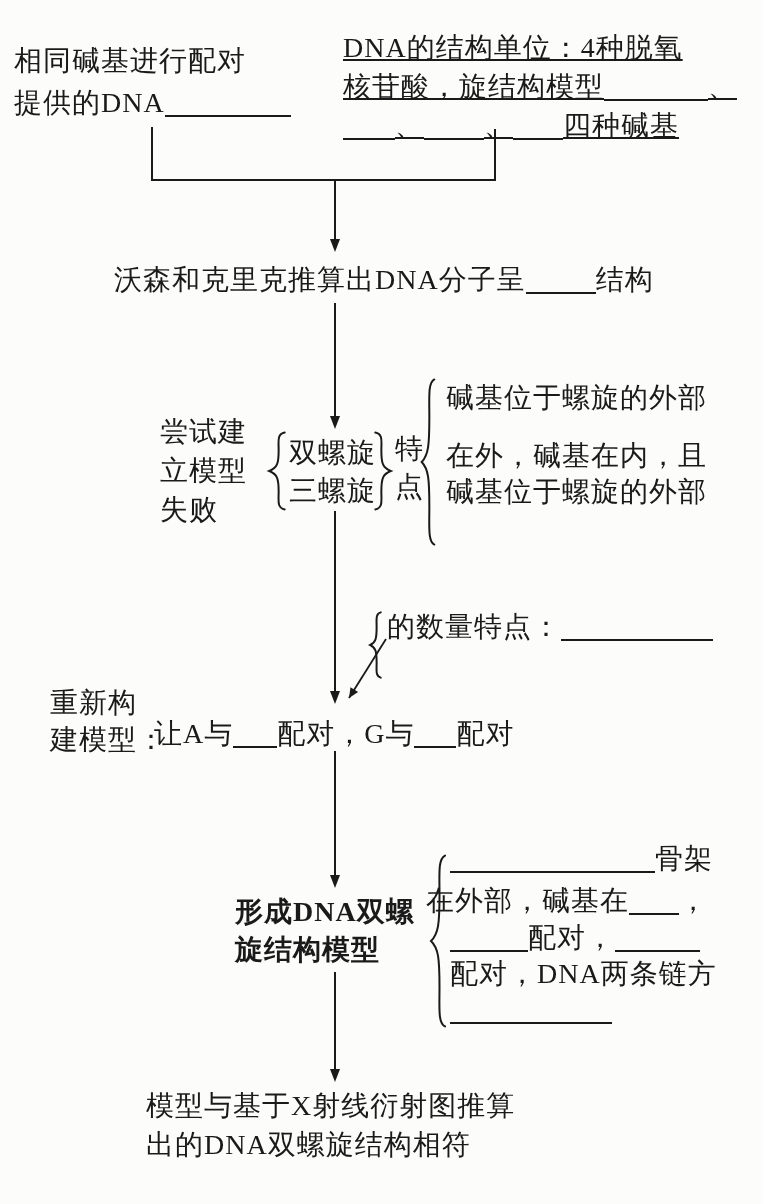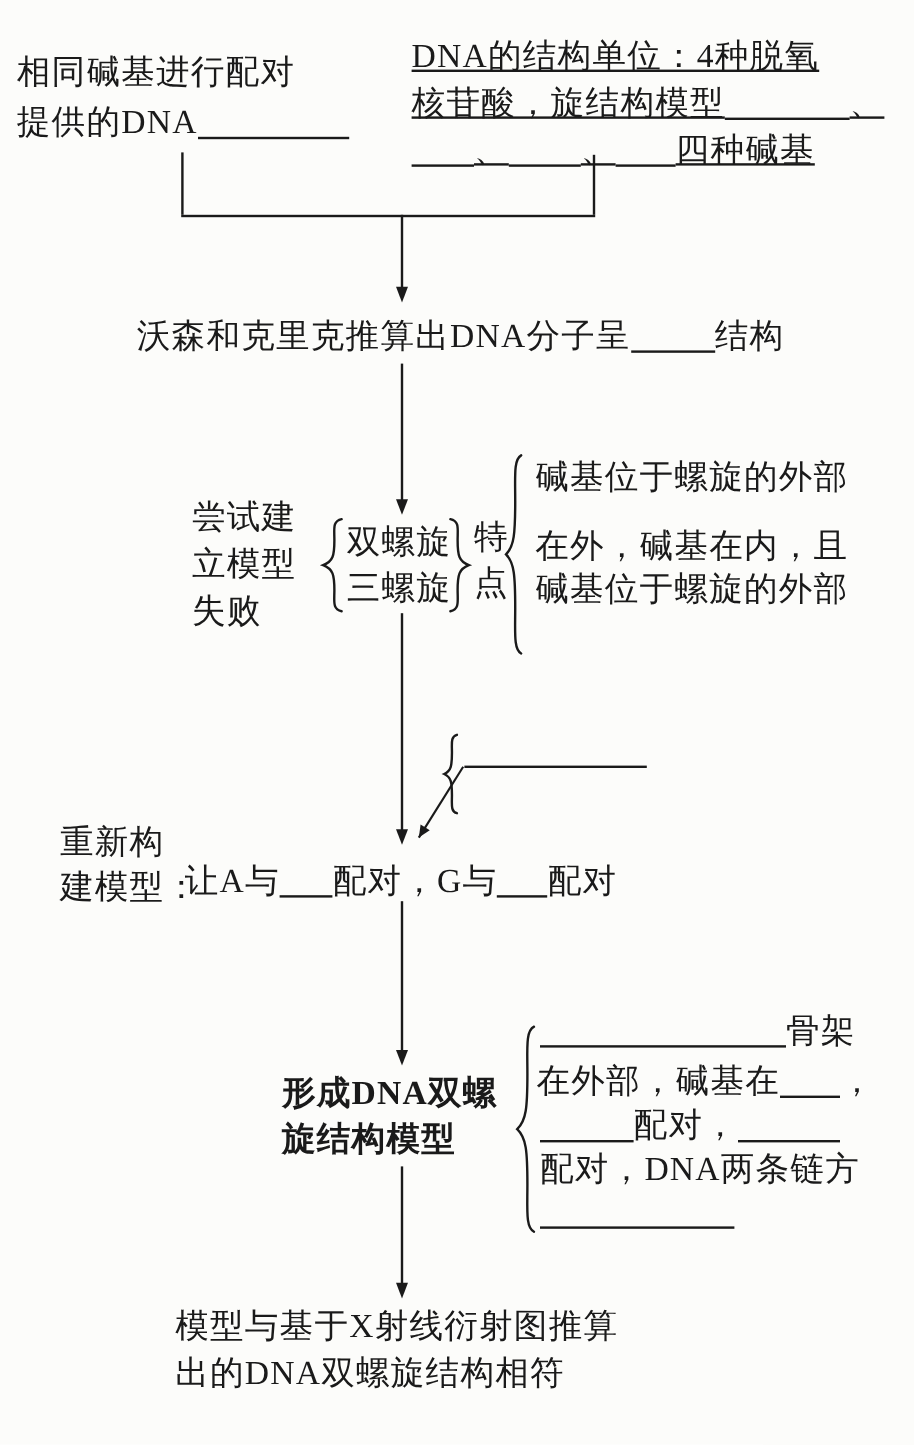--- a/index.html
+++ b/index.html
@@ -110,21 +110,21 @@
   </div>
 
   <div class="vline" style="left:334px; top:511px; height:182px;"></div>
   <div class="arrowhead-down" style="left:330px; top:691px;"></div>
 
   <svg class="brace" style="left:368px; top:611px;" width="15" height="68" viewBox="0 0 20 100" preserveAspectRatio="none">
     <path d="M17,2 C10,4 11.5,12 11.5,24 C11.5,40 10.5,46 3,50 C10.5,54 11.5,60 11.5,76 C11.5,88 10,96 17,98"></path>
   </svg>
   <div class="abs" style="left:387px; top:608px; line-height:37px;">
     <div class="txt">
-      <span class="blank" style="width:152px"></span>
+      <span>的数量特点：</span><span class="blank" style="width:152px"></span>
     </div>
   </div>
   <svg class="abs" style="left:338px; top:636px; overflow:visible;" width="52" height="72">
     <line x1="48" y1="3" x2="11" y2="62" stroke="#1a1a1a" stroke-width="1.8" marker-end="url(#ah)"></line>
   </svg>
 
   <div class="abs" style="left:34px; top:684px; line-height:37px;margin-left:16px;">
     <div class="txt">重新构</div>
     <div class="txt">建模型：</div>
   </div>
@@ -139,21 +139,21 @@
     <div class="txt">形成DNA双螺</div>
     <div class="txt">旋结构模型</div>
   </div>
 
   <svg class="brace" style="left:428px; top:852px;" width="20" height="178" viewBox="0 0 20 100" preserveAspectRatio="none">
     <path d="M17,2 C10,4 11.5,12 11.5,24 C11.5,40 10.5,46 3,50 C10.5,54 11.5,60 11.5,76 C11.5,88 10,96 17,98"></path>
   </svg>
   <div class="abs txt" style="left:450px; top:840px;">
     <span class="blank" style="width:205px"></span><span>骨架</span>
   </div>
-  <div class="abs txt" style="left:447px; top:882px;">
+  <div class="abs txt" style="left:426px; top:882px;">
     <span>在外部，碱基在</span><span class="blank" style="width:50px"></span><span>，</span>
   </div>
   <div class="abs txt" style="left:450px; top:919px;">
     <span class="blank" style="width:78px"></span><span>配对，</span><span class="blank" style="width:85px"></span>
   </div>
   <div class="abs txt" style="left:450px; top:955px;">
     <span>配对，DNA两条链方</span>
   </div>
   <div class="blankline" style="left:450px; top:994px; width:162px; height:28px;"></div>
 

